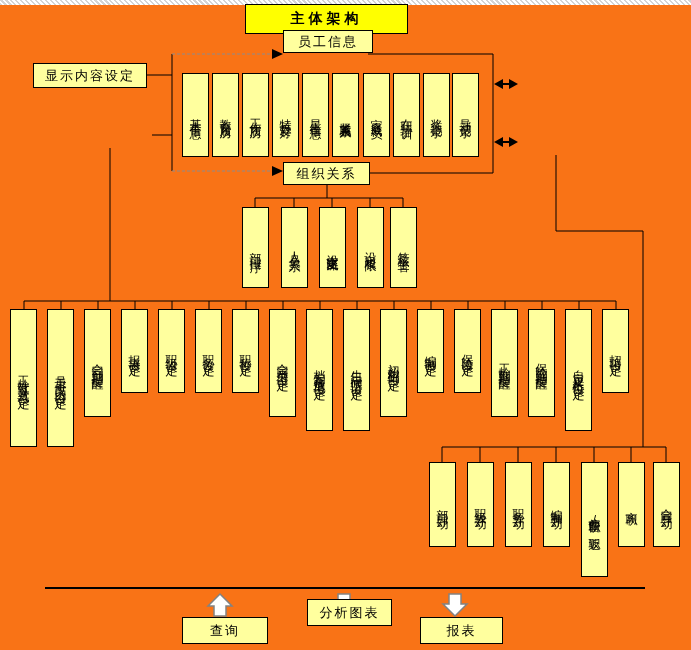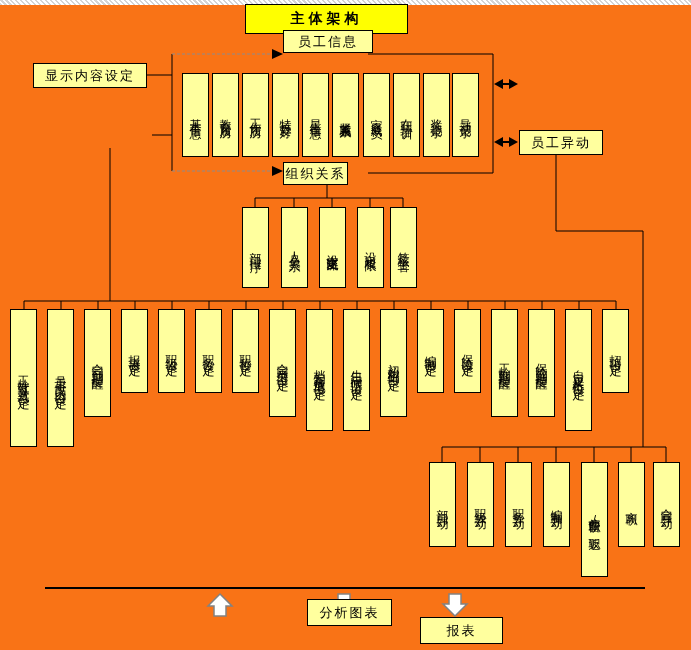--- a/index.html
+++ b/index.html
@@ -69,29 +69,26 @@
     <polygon points="455,616 467,604 461,604 461,594 449,594 449,604 443,604" fill="#fff" stroke="#828282" stroke-width="1.5"></polygon>
   </svg>
 
   <div class="hbox title-box" style="left:245px;top:4px;width:163px;height:30px">
       <span>主体架构</span>
     </div>
 
   <div class="hbox" style="left:283px;top:30px;width:90px;height:23px">
       <span>员工信息</span>
     </div>
-  <div class="hbox" style="left:283px;top:162px;width:65px;height:23px">
+  <div class="hbox" style="left:283px;top:162px;width:87px;height:23px">
       <span>组织关系</span>
     </div>
   <div class="hbox" style="left:33px;top:63px;width:114px;height:25px">
       <span>显示内容设定</span>
     </div>
-  <div class="hbox" style="left:519px;top:130px;width:84px;height:25px">
-      <span>员工异动</span>
-    </div>
 
   <div class="vbox" style="left:182px;top:73px;height:84px">
       <span class="vtext">基本信息</span>
     </div>
   <div class="vbox" style="left:212px;top:73px;height:84px">
       <span class="vtext">教育履历</span>
     </div>
   <div class="vbox" style="left:242px;top:73px;height:84px">
       <span class="vtext">工作履历</span>
     </div>
@@ -200,20 +197,23 @@
   <div class="vbox" style="left:581px;top:462px;height:115px">
       <span class="vtext" style="letter-spacing:1px">停薪留职/返职</span>
     </div>
   <div class="vbox" style="left:618px;top:462px;height:85px">
       <span class="vtext">离职</span>
     </div>
   <div class="vbox" style="left:653px;top:462px;height:85px">
       <span class="vtext">合同异动</span>
     </div>
 
+  <div class="hbox" style="left:182px;top:617px;width:86px;height:27px">
+      <span>查询</span>
+    </div>
   <div class="hbox" style="left:307px;top:599px;width:85px;height:27px">
       <span>分析图表</span>
     </div>
   <div class="hbox" style="left:420px;top:617px;width:83px;height:27px">
       <span>报表</span>
     </div>
 
 </div>
 
 </body></html>

